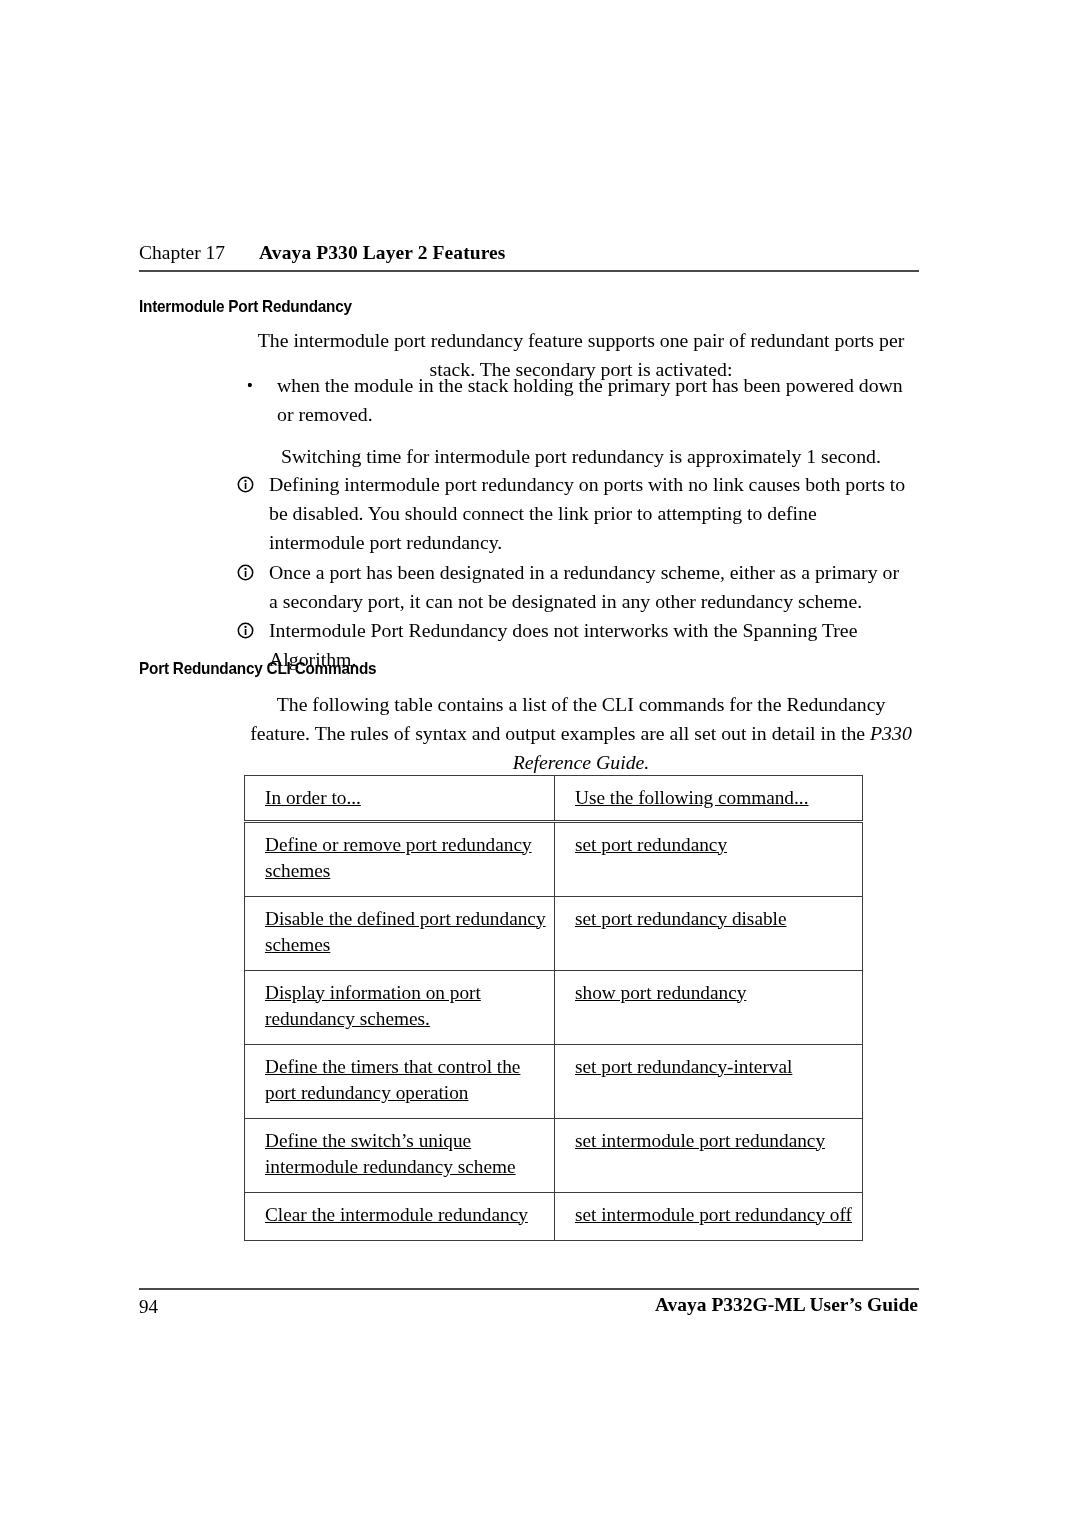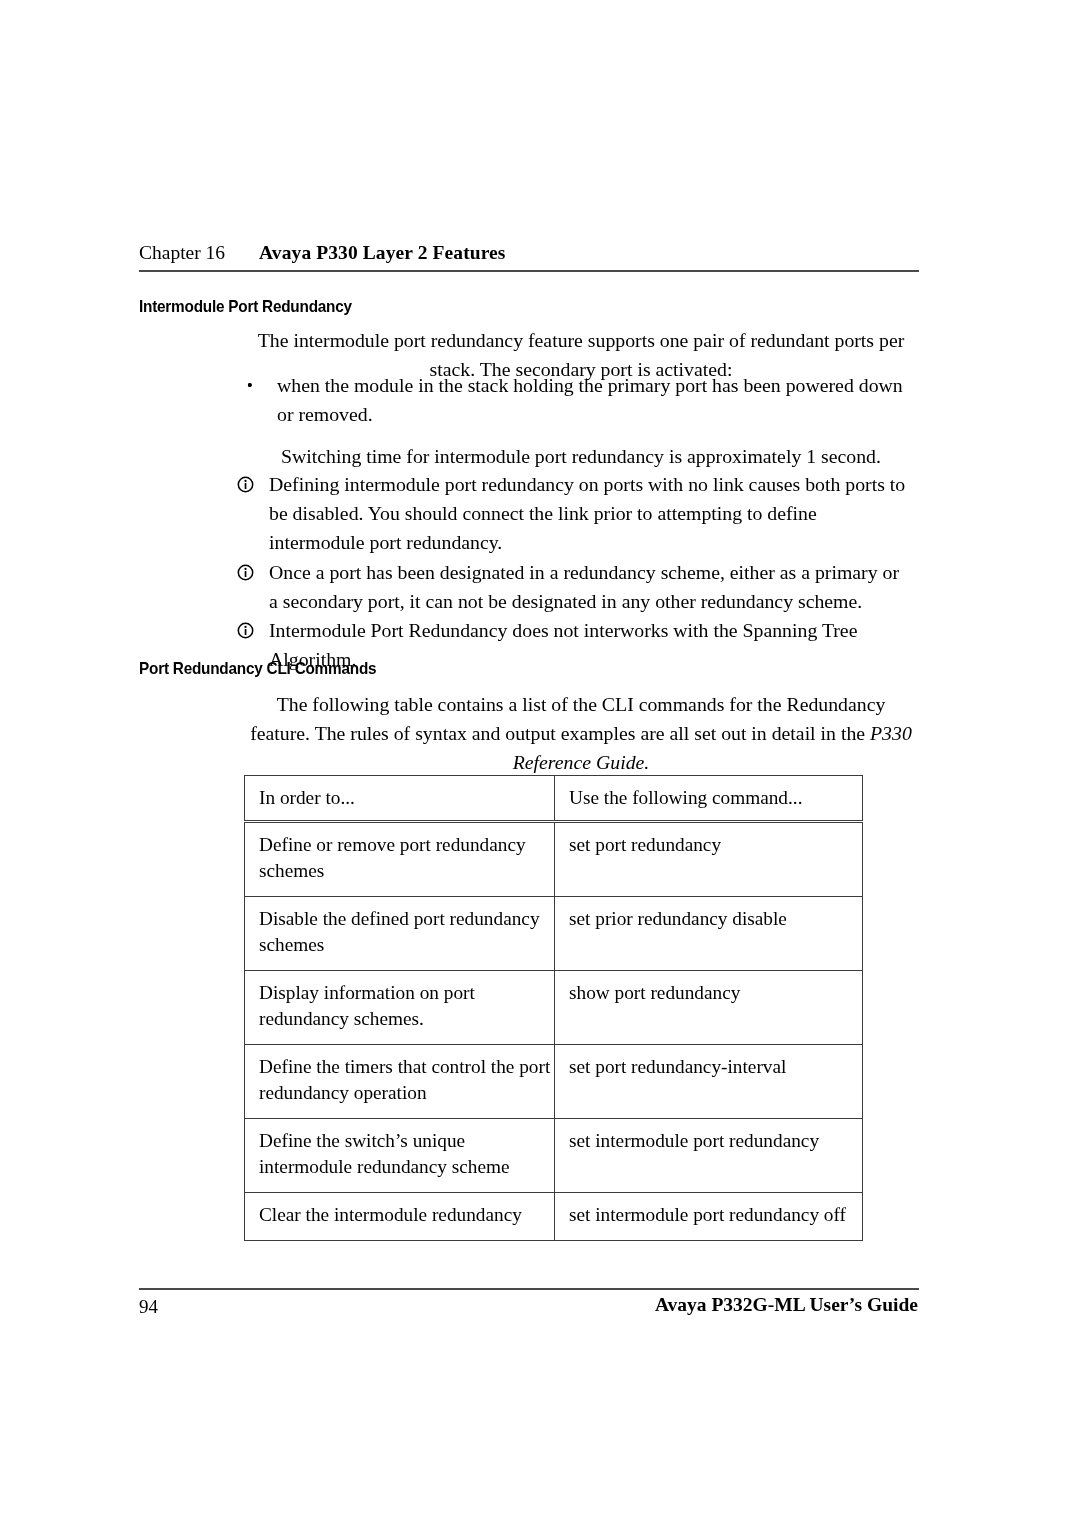--- a/index.html
+++ b/index.html
@@ -136,22 +136,23 @@
     width: 618px;
     border-collapse: collapse;
     table-layout: fixed;
     font-size: 19.3px;
     line-height: 26.5px;
   }
   .cli-table col.c1 { width: 310px; }
   .cli-table col.c2 { width: 308px; }
   .cli-table td {
     border: 1.6px solid #3c3c3c;
-    padding: 9px 0 11px 14px;
+    padding: 9px 0 11px 20px;
     vertical-align: top;
+    text-decoration: underline;
   }
   .cli-table tr.head-row td {
     border-bottom: 1.6px solid #3c3c3c;
     padding-bottom: 8px;
   }
   .cli-table tr.first-body-row td {
     border-top: 3.4px double #3c3c3c;
   }
   .cli-table td.cell-tall { padding-bottom: 12px; }
 
@@ -178,21 +179,21 @@
     font-weight: 600;
     white-space: nowrap;
   }
 </style>
 </head>
 <body>
 
 <div class="page">
 
   <div class="run-head">
-    <span class="chapter-no">Chapter 16</span><span class="chapter-title">Avaya P330 Layer 2 Features</span>
+    <span class="chapter-no">Chapter 17</span><span class="chapter-title">Avaya P330 Layer 2 Features</span>
   </div>
   <div class="head-rule"></div>
 
   <div class="sec-head" id="sec-head-1">Intermodule Port Redundancy</div>
 
   <div class="body-block" id="para-intro">The intermodule port redundancy feature supports one pair of redundant ports per stack. The secondary port is activated:</div>
 
   <div class="bullet-list">
     <div class="bullet-row">
       <span class="bullet-mark">•</span>
@@ -251,21 +252,21 @@
       <tr class="head-row">
         <td>In order to...</td>
         <td>Use the following command...</td>
       </tr>
       <tr class="first-body-row">
         <td>Define or remove port redundancy schemes</td>
         <td>set port redundancy</td>
       </tr>
       <tr>
         <td>Disable the defined port redundancy schemes</td>
-        <td>set prior redundancy disable</td>
+        <td>set port redundancy disable</td>
       </tr>
       <tr>
         <td>Display information on port redundancy schemes.</td>
         <td>show port redundancy</td>
       </tr>
       <tr>
         <td>Define the timers that control the port redundancy operation</td>
         <td>set port redundancy-interval</td>
       </tr>
       <tr>

